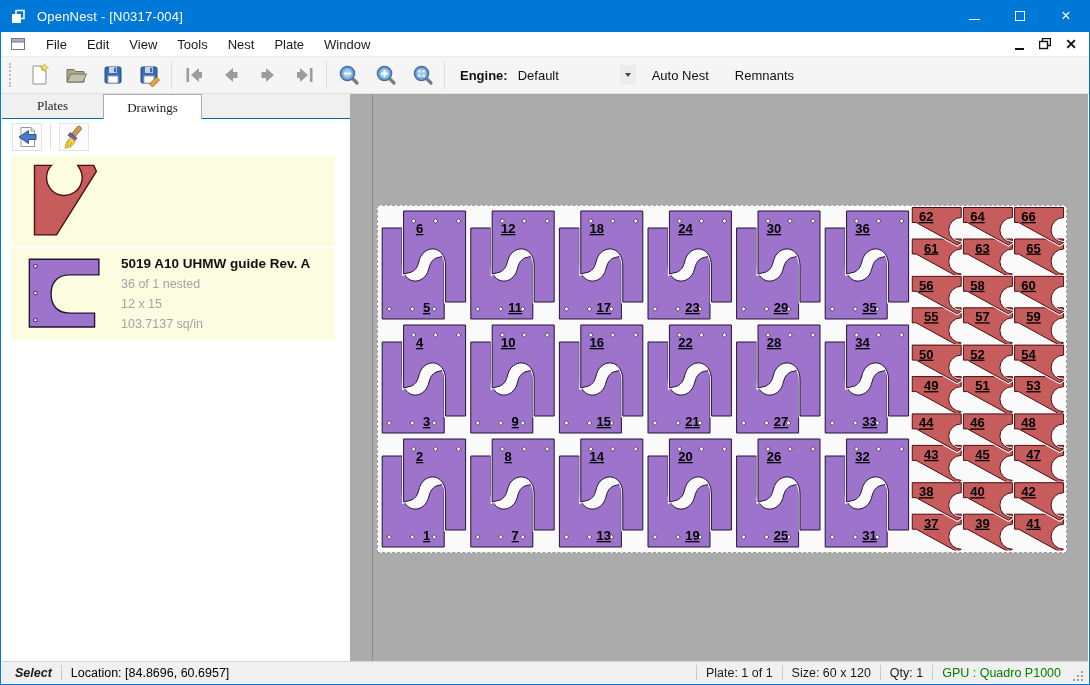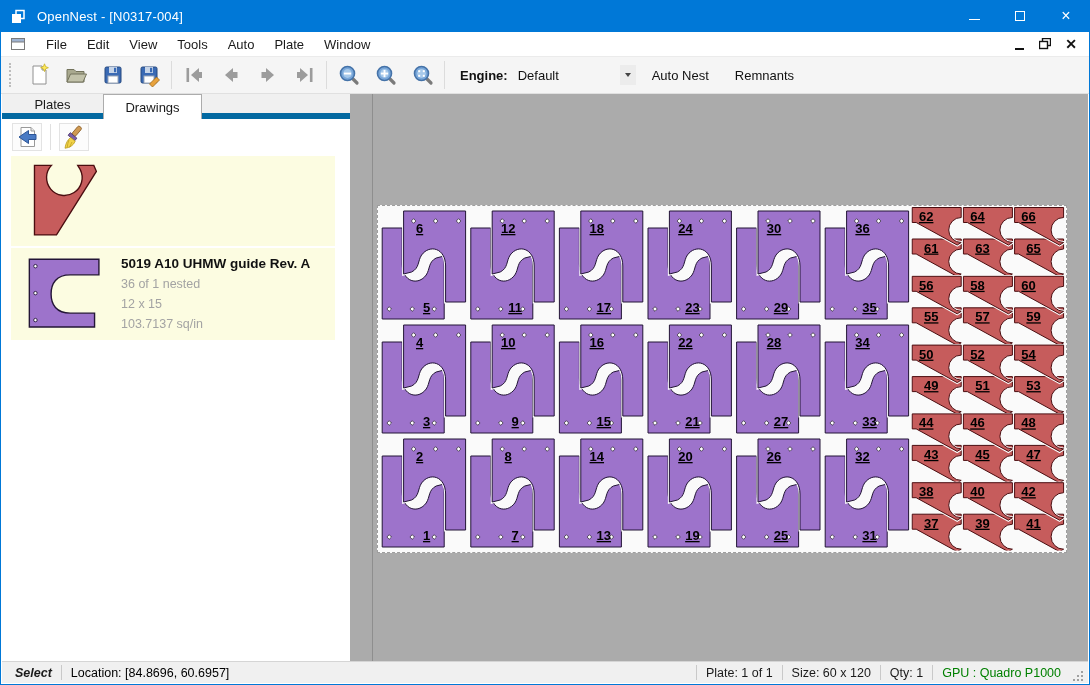--- a/index.html
+++ b/index.html
@@ -34,21 +34,21 @@
   .tb-sep { width:1px; height:28px; background:#DCDCDC; margin:0 3px; }
   .engine-label { font-size:13px; font-weight:bold; margin:0 10px 0 12px; color:#111; }
   .engine-combo { width:118px; height:24px; display:flex; align-items:center; }
   .combo-text { font-size:13px; color:#111; flex:1; }
   .combo-arrow { width:16px; height:20px; background:#ECECEC; display:flex; align-items:center; justify-content:center; }
   .combo-arrow i { width:0; height:0; border-left:3.5px solid transparent; border-right:3.5px solid transparent; border-top:4px solid #444; }
   .tb-text-btn { font-size:13px; color:#111; padding:6px 10px; margin-left:6px; }
   
   .main { position:absolute; top:94px; left:1px; right:1px; bottom:23px; display:flex; }
   .left-panel { width:348px; background:#fff; display:flex; flex-direction:column; }
-  .tabstrip { height:25px; background:#F0F0F0; border-bottom:6px solid #0369a1; display:flex; align-items:flex-start; }
+  .tabstrip { height:25px; background:#F0F0F0; border-bottom:1px solid #0369a1; display:flex; align-items:center;font-family:Liberation Serif, serif; }
   .tab { font-size:13px; color:#1a1a1a; text-align:center; height:22px; line-height:22px; width:101px; }
   .tab.active { background:#fff; border:1px solid #ACACAC; border-bottom:none; height:25px; line-height:25px; margin-bottom:-1px; width:99px; }
   .panel-toolbar { height:36px; display:flex; align-items:center; padding-left:10px; background:#fff; }
   .pt-btn { width:30px; height:28px; display:flex; align-items:center; justify-content:center; border:1px solid #E3E3E3; background:#FCFCFC; }
   .pt-sep { width:1px; height:26px; background:#E0E0E0; margin:0 8px; }
   .drawing-list { flex:1; padding:1px 15px 0 9px; background:#fff; }
   .drawing-item { background:#FCFCE1; display:flex; padding:6px 4px 6px 6px; margin-bottom:2px; }
   .thumb { width:96px; display:flex; align-items:center; justify-content:center; }
   .d-info { flex:1; padding-left:8px; padding-top:2px; }
   .d-title { font-size:13.5px; font-weight:bold; color:#111; margin-bottom:3px; }
@@ -92,21 +92,21 @@
 
 <div class="menubar">
   <svg class="mdi-icon" viewBox="0 0 16 16">
     <rect x="1.5" y="2.5" width="13" height="11" fill="#fff" stroke="#7a7a7a"></rect>
     <rect x="1.5" y="2.5" width="13" height="3.5" fill="#9FB3D1" stroke="#7a7a7a"></rect>
   </svg>
   <span class="menu-item">File</span>
   <span class="menu-item">Edit</span>
   <span class="menu-item">View</span>
   <span class="menu-item">Tools</span>
-  <span class="menu-item">Auto</span>
+  <span class="menu-item">Nest</span>
   <span class="menu-item">Plate</span>
   <span class="menu-item">Window</span>
   <div class="mdi-btns">
     <div class="mdi-btn">
         <span class="mdi-min"></span>
       </div>
     <div class="mdi-btn">
       <svg width="12" height="12" viewBox="0 0 12 12">
         <rect x="3.5" y="0.5" width="8" height="7" fill="none" stroke="#111" stroke-width="1.4"></rect>
         <rect x="0.5" y="3.5" width="8" height="7" fill="#fff" stroke="#111" stroke-width="1.4"></rect>

